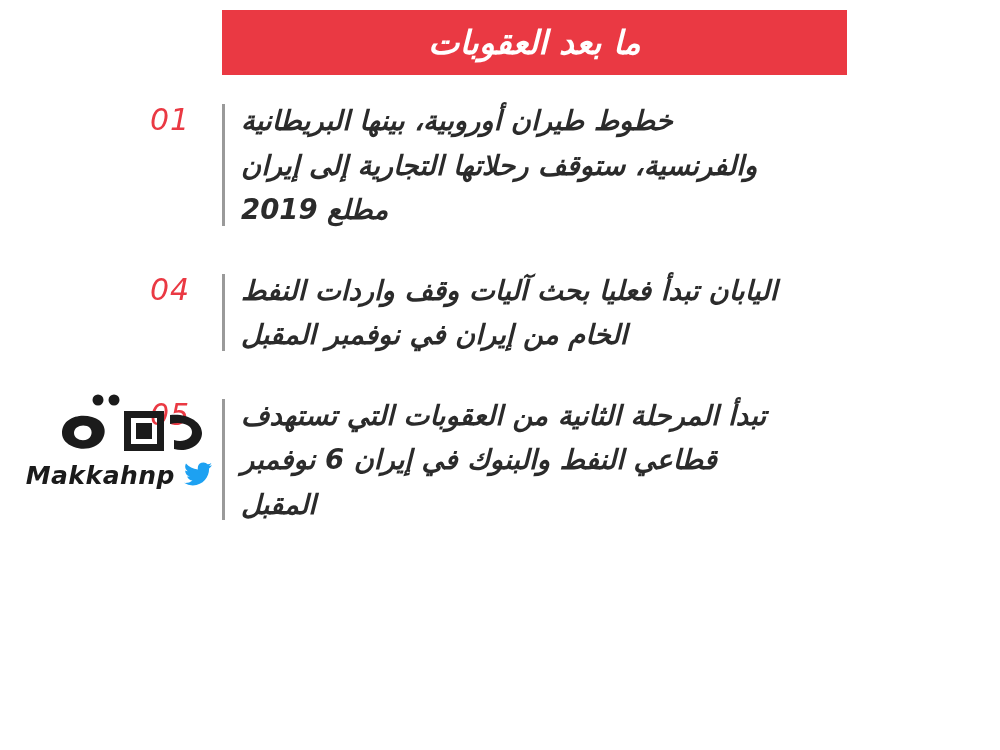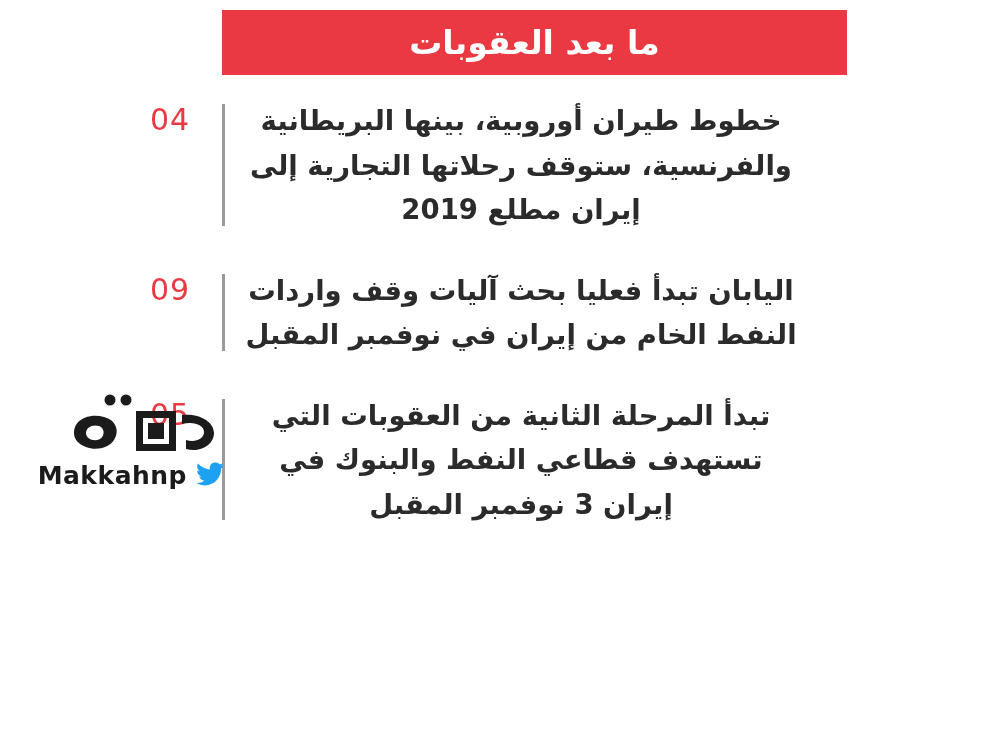--- a/index.html
+++ b/index.html
@@ -13,20 +13,21 @@
     font-family: "DejaVu Sans", "Liberation Sans", sans-serif;
     overflow: hidden;
     position: relative;
   }
 
   .infographic {
     position: relative;
     width: 1000px;
     height: 578px;
     background: #ffffff;
+    font-style: italic;
   }
 
   
   .title-bar {
     position: absolute;
     top: 10px;
     left: 222px;
     width: 625px;
     height: 65px;
     background: #ea3943;
@@ -56,21 +57,21 @@
     flex-direction: row;
     align-items: flex-start;
     justify-content: flex-end;
     direction: rtl;
     margin-bottom: 36px;
   }
 
   .item-text {
     flex: 0 1 auto;
     max-width: 560px;
-    text-align: center;
+    text-align: left;
     direction: rtl;
     color: #2b2b2b;
     font-size: 27.5px;
     line-height: 1.62;
     font-weight: 600;
     padding-left: 16px;
   }
 
   .item-divider {
     width: 3px;
@@ -89,21 +90,21 @@
     padding-top: 4px;
     letter-spacing: 1px;
     direction: ltr;
     min-width: 54px;
     text-align: left;
   }
 
   
   .logo-block {
     position: absolute;
-    left: 34px;
+    left: 22px;
     bottom: 88px;
     width: 190px;
   }
   .logo-mark {
     position: relative;
     width: 160px;
     height: 62px;
     margin-left: 6px;
   }
   .logo-mark svg { display: block; }
@@ -131,31 +132,31 @@
 
   <div class="title-bar">
     <div class="title-text">ما بعد العقوبات</div>
   </div>
 
   <div class="items">
 
     <div class="item">
       <div class="item-text">خطوط طيران أوروبية، بينها البريطانية والفرنسية، ستوقف رحلاتها التجارية إلى إيران مطلع 2019</div>
       <div class="item-divider"></div>
-      <div class="item-number">04</div>
+      <div class="item-number">01</div>
     </div>
 
     <div class="item">
       <div class="item-text">اليابان تبدأ فعليا بحث آليات وقف واردات النفط الخام من إيران في نوفمبر المقبل</div>
       <div class="item-divider"></div>
-      <div class="item-number">09</div>
+      <div class="item-number">04</div>
     </div>
 
     <div class="item">
-      <div class="item-text">تبدأ المرحلة الثانية من العقوبات التي تستهدف قطاعي النفط والبنوك في إيران 3 نوفمبر المقبل</div>
+      <div class="item-text">تبدأ المرحلة الثانية من العقوبات التي تستهدف قطاعي النفط والبنوك في إيران 6 نوفمبر المقبل</div>
       <div class="item-divider"></div>
       <div class="item-number">05</div>
     </div>
 
   </div>
 
   <div class="logo-block">
     <div class="logo-mark">
       <svg width="160" height="62" viewBox="0 0 160 62" xmlns="http://www.w3.org/2000/svg">
 

